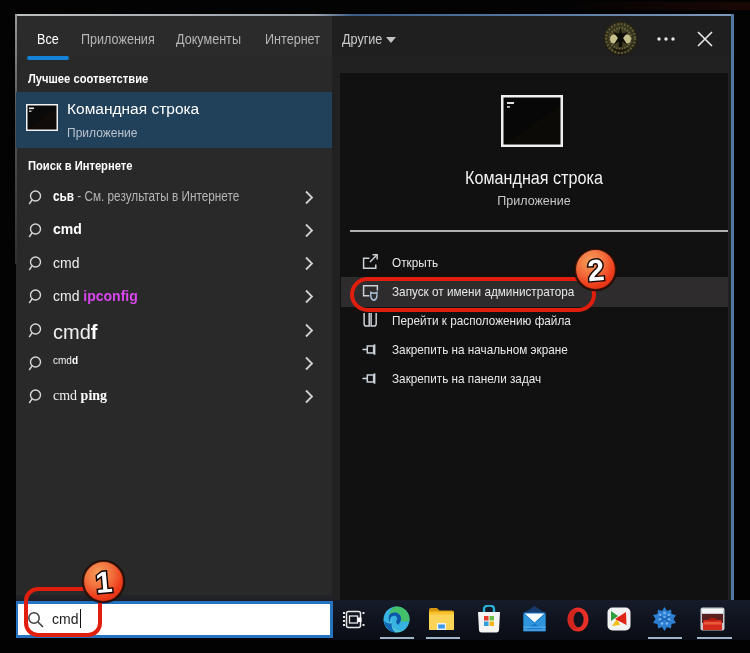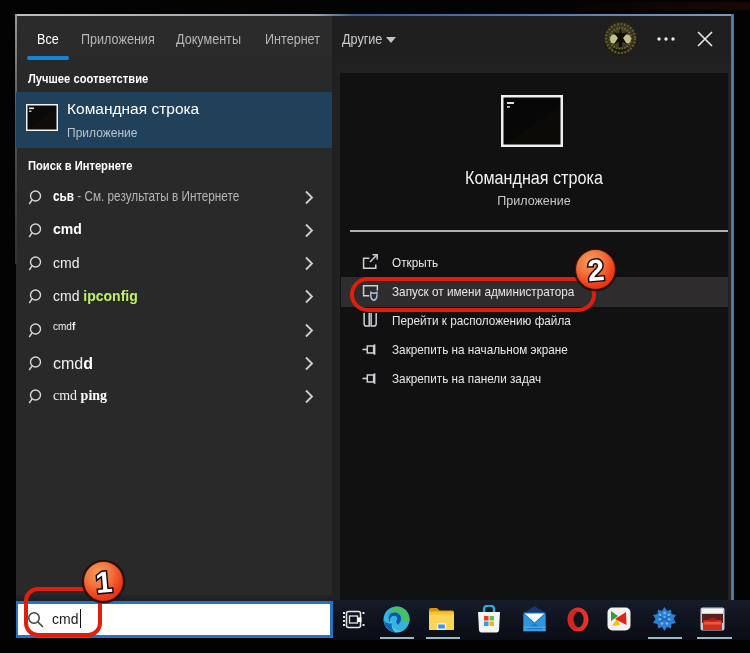--- a/index.html
+++ b/index.html
@@ -97,37 +97,37 @@
     <path d="M4 11 L1.2 15" stroke="#d6d6d6" stroke-width="1.4"></path>
     </svg>
     <div class="abs" style="left:53px;top:254.60000000000002px;font-size:14px;"><span style="color:#f0f0f0">cmd</span></div>
     <svg class="abs" style="left:304px;top:256.1px" width="10" height="15" viewBox="0 0 10 15">
     <path d="M2 1.5 L8 7.5 L2 13.5" fill="none" stroke="#d0d0d0" stroke-width="1.8"></path>
     </svg>
     <svg class="abs" style="left:28px;top:288.4px" width="17" height="17" viewBox="0 0 17 17">
     <circle cx="7.5" cy="7" r="5" fill="none" stroke="#d6d6d6" stroke-width="1.4"></circle>
     <path d="M4 11 L1.2 15" stroke="#d6d6d6" stroke-width="1.4"></path>
     </svg>
-    <div class="abs" style="left:53px;top:287.9px;font-size:14px;"><span style="color:#f0f0f0">cmd </span><b style="color:#bef264">ipconfig</b></div>
+    <div class="abs" style="left:53px;top:287.9px;font-size:14px;"><span style="color:#f0f0f0">cmd </span><b style="color:#d946ef">ipconfig</b></div>
     <svg class="abs" style="left:304px;top:289.4px" width="10" height="15" viewBox="0 0 10 15">
     <path d="M2 1.5 L8 7.5 L2 13.5" fill="none" stroke="#d0d0d0" stroke-width="1.8"></path>
     </svg>
     <svg class="abs" style="left:28px;top:321.7px" width="17" height="17" viewBox="0 0 17 17">
     <circle cx="7.5" cy="7" r="5" fill="none" stroke="#d6d6d6" stroke-width="1.4"></circle>
     <path d="M4 11 L1.2 15" stroke="#d6d6d6" stroke-width="1.4"></path>
     </svg>
-    <div class="abs" style="left:53px;top:321.2px;font-size:10px;"><span style="color:#f0f0f0">cmd</span><b style="color:#fff">f</b></div>
+    <div class="abs" style="left:53px;top:321.2px;font-size:20px;"><span style="color:#f0f0f0">cmd</span><b style="color:#fff">f</b></div>
     <svg class="abs" style="left:304px;top:322.7px" width="10" height="15" viewBox="0 0 10 15">
     <path d="M2 1.5 L8 7.5 L2 13.5" fill="none" stroke="#d0d0d0" stroke-width="1.8"></path>
     </svg>
     <svg class="abs" style="left:28px;top:355px" width="17" height="17" viewBox="0 0 17 17">
     <circle cx="7.5" cy="7" r="5" fill="none" stroke="#d6d6d6" stroke-width="1.4"></circle>
     <path d="M4 11 L1.2 15" stroke="#d6d6d6" stroke-width="1.4"></path>
     </svg>
-    <div class="abs" style="left:53px;top:354.5px;font-size:16px;"><span style="color:#f0f0f0">cmd</span><b style="color:#fff">d</b></div>
+    <div class="abs" style="left:53px;top:354.5px;font-size:10px;"><span style="color:#f0f0f0">cmd</span><b style="color:#fff">d</b></div>
     <svg class="abs" style="left:304px;top:356px" width="10" height="15" viewBox="0 0 10 15">
     <path d="M2 1.5 L8 7.5 L2 13.5" fill="none" stroke="#d0d0d0" stroke-width="1.8"></path>
     </svg>
     <svg class="abs" style="left:28px;top:388.29999999999995px" width="17" height="17" viewBox="0 0 17 17">
     <circle cx="7.5" cy="7" r="5" fill="none" stroke="#d6d6d6" stroke-width="1.4"></circle>
     <path d="M4 11 L1.2 15" stroke="#d6d6d6" stroke-width="1.4"></path>
     </svg>
     <div class="abs" style="left:53px;top:387.79999999999995px;font-size:14px;font-family:Liberation Serif, serif;"><span style="color:#f0f0f0">cmd </span><b style="color:#fff">ping</b></div>
     <svg class="abs" style="left:304px;top:389.29999999999995px" width="10" height="15" viewBox="0 0 10 15">
     <path d="M2 1.5 L8 7.5 L2 13.5" fill="none" stroke="#d0d0d0" stroke-width="1.8"></path>

